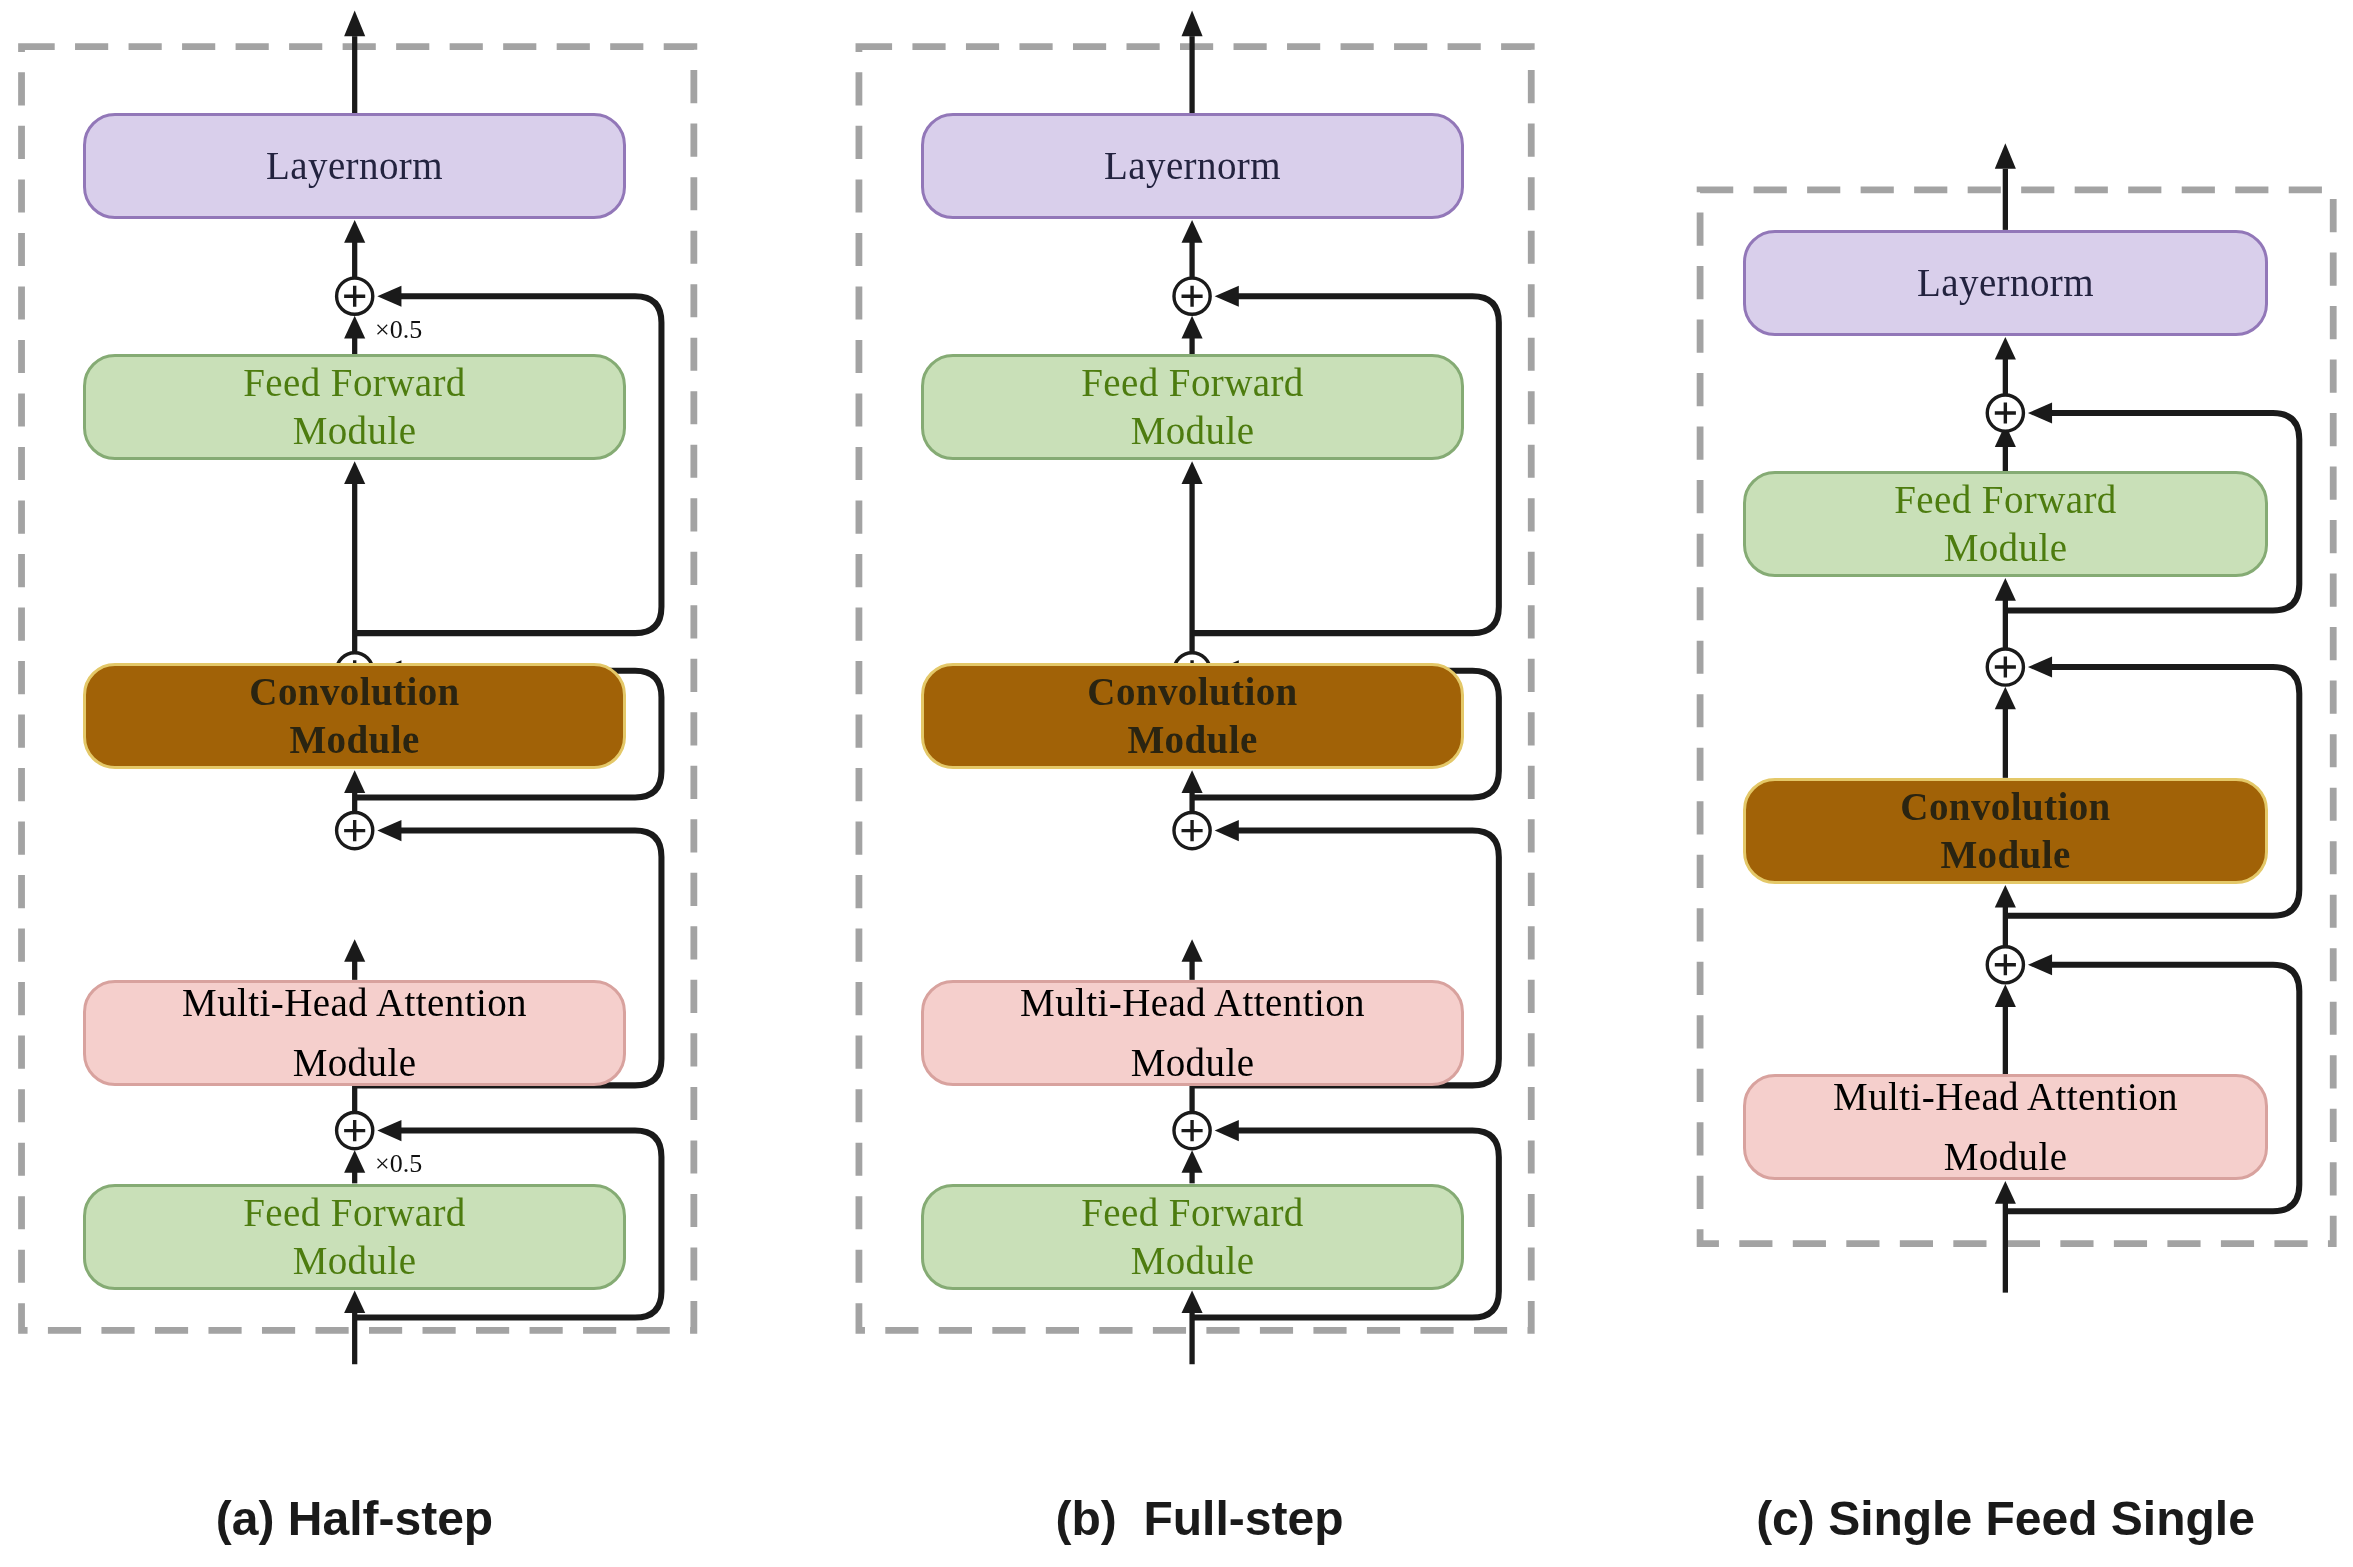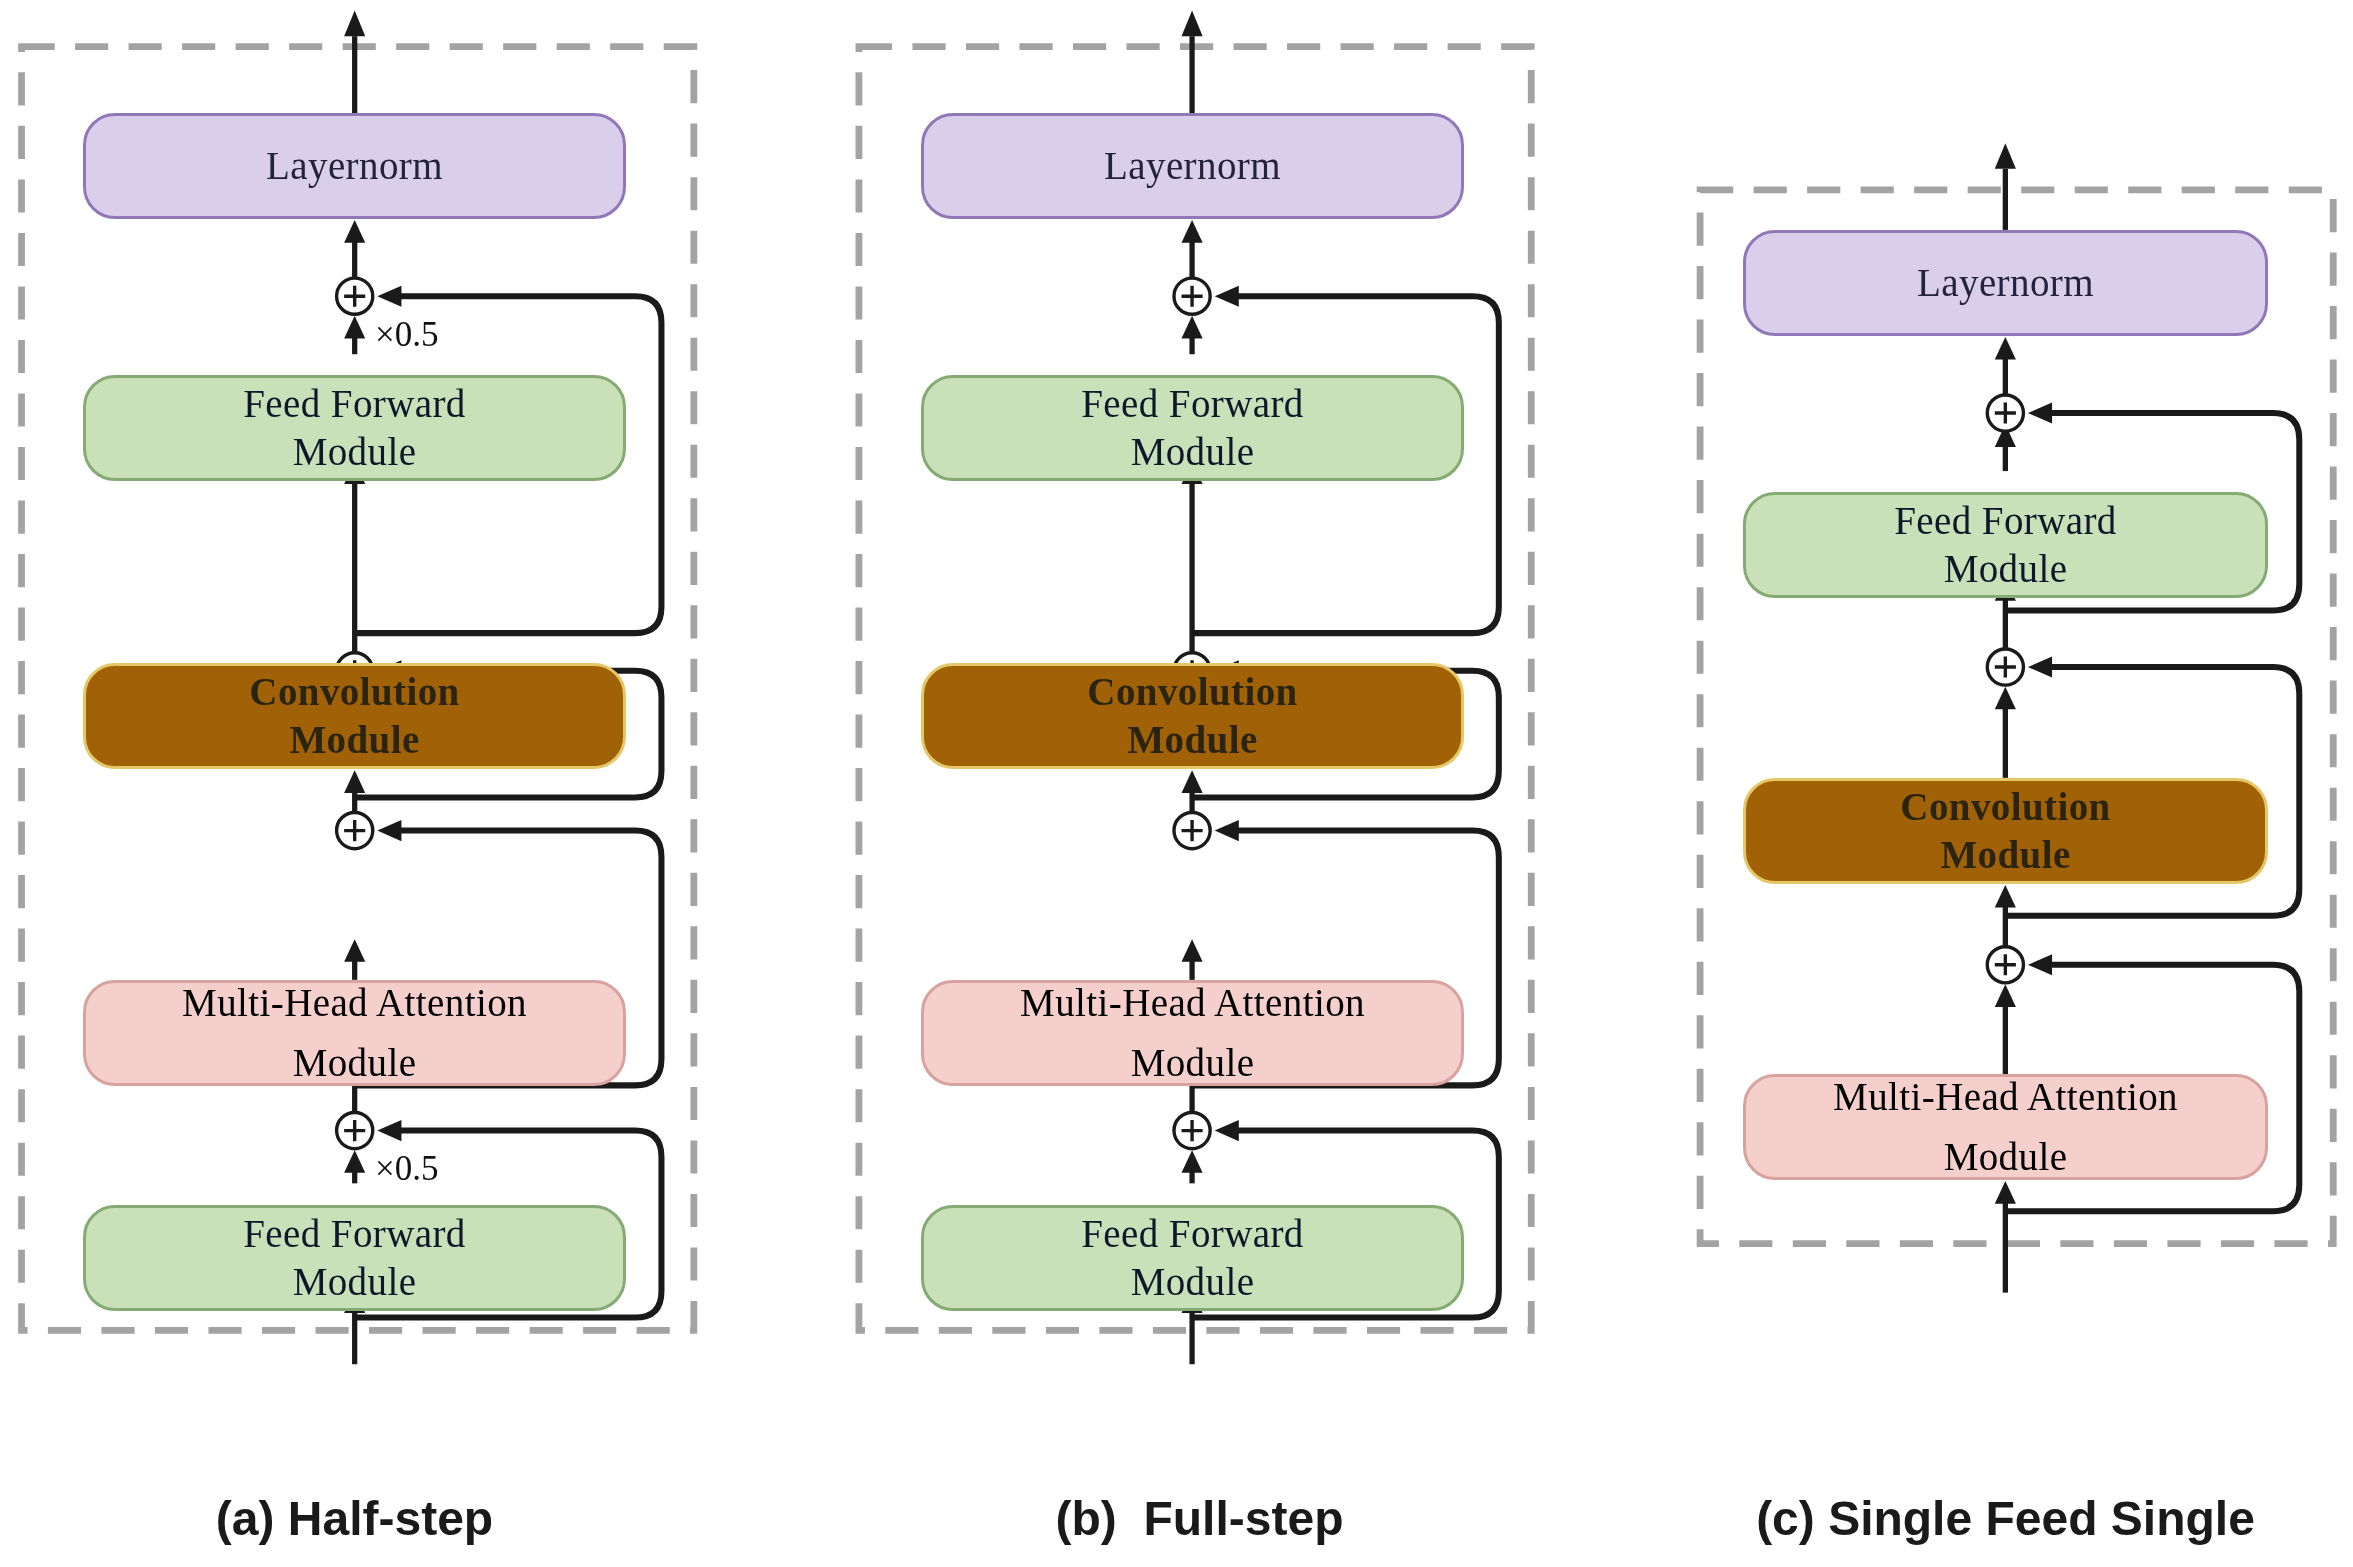--- a/index.html
+++ b/index.html
@@ -22,26 +22,26 @@
     justify-content: center;
     align-items: center;
     text-align: center;
     font-size: 39px;
     line-height: 48px;
     z-index: 2;
     letter-spacing: 0.4px;
   }
   .box span { display: block; }
   .purple { background: #d9cfeb; border-color: #9277b8; color: #23233f; }
-  .green  { background: #c9e0b8; border-color: #85ab74; color: #0f172a; margin-top: 21px; }
+  .green  { background: #c9e0b8; border-color: #85ab74; color: #4d7c0f; }
   .yellow { background: #a16207; border-color: #e4c868; color: #2a2411; font-weight: bold; }
   .pink   { background: #f5cfcc; border-color: #d8a29e; color: #000000; gap: 12px; }
   .scale-label {
     position: absolute;
-    font-size: 35px;
+    font-size: 26px;
     color: #111111;
     z-index: 3;
     font-family: "Liberation Serif", "DejaVu Serif", serif;
   }
   .caption {
     position: absolute;
     width: 633px;
     text-align: center;
     font-family: "Liberation Sans", "DejaVu Sans", sans-serif;
     font-size: 48px;

